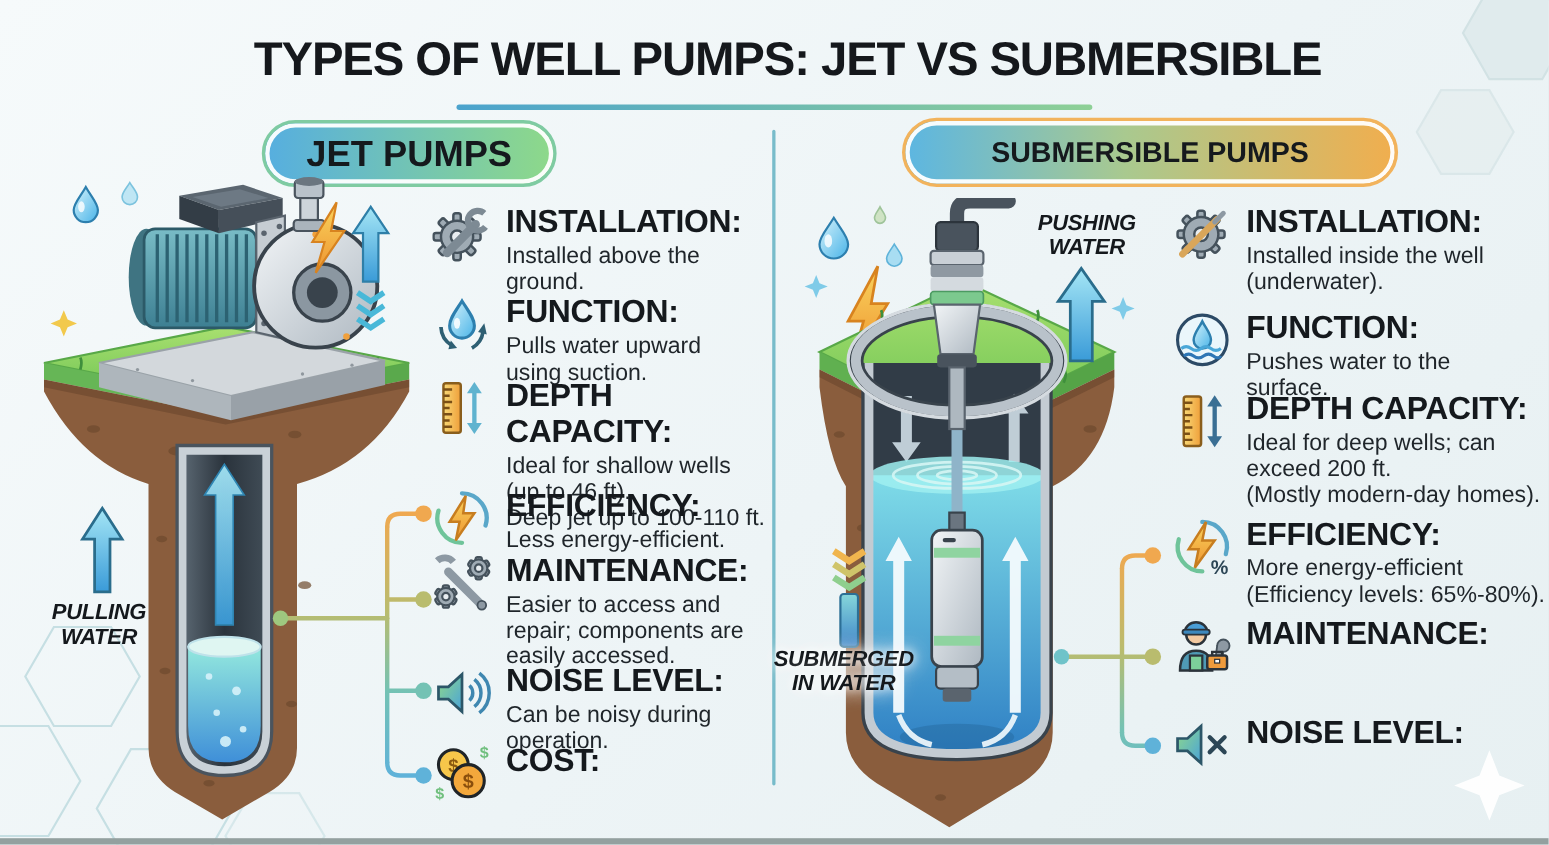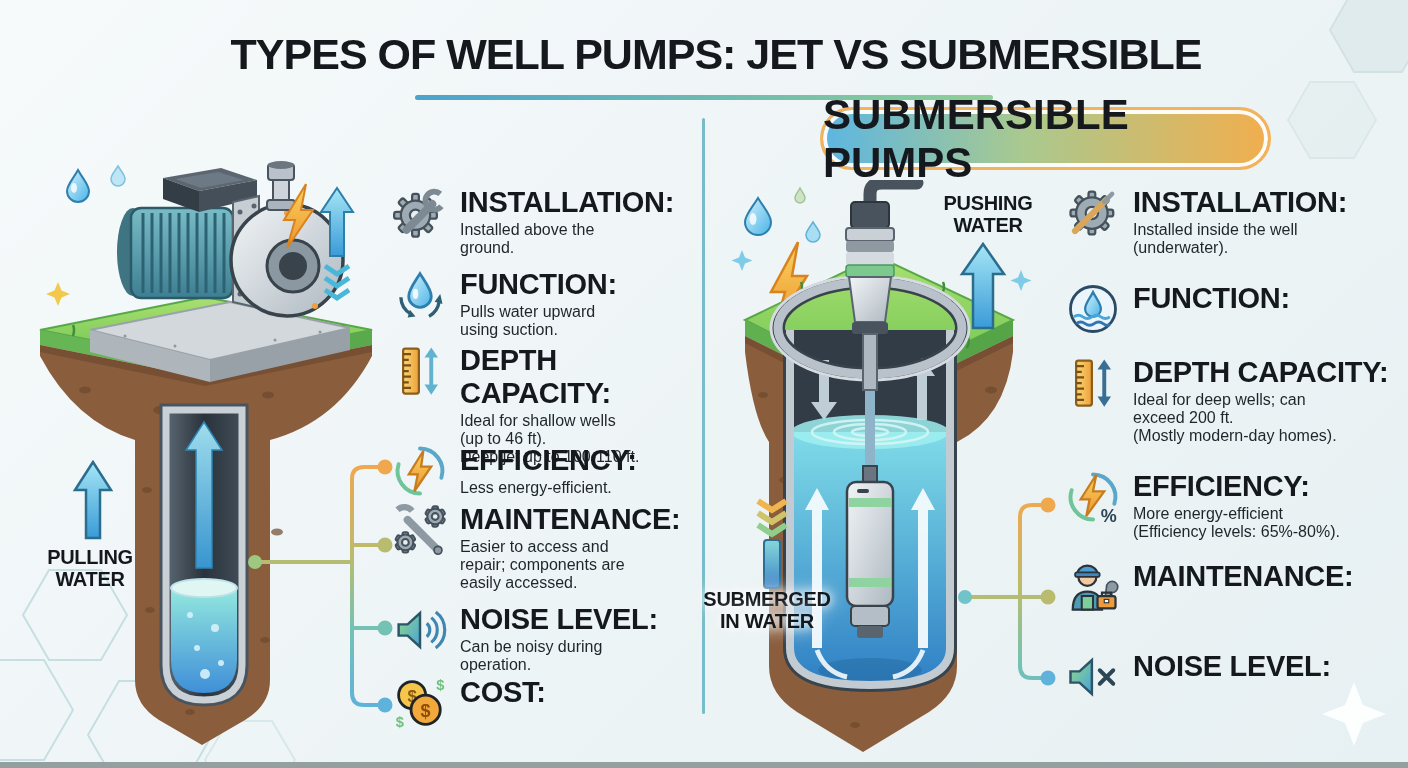--- a/index.html
+++ b/index.html
@@ -10,31 +10,31 @@
     font-size:43px;font-weight:800;letter-spacing:-1px;color:#15181c;}
   .title-underline{position:absolute;left:50%;top:95px;transform:translateX(-50%);
     width:578px;height:5px;border-radius:3px;background:linear-gradient(90deg,#4ba3cd,#8ed096);}
   .divider-v{position:absolute;left:702px;top:118px;width:3px;height:596px;border-radius:2px;
     background:#63b2c2;opacity:.85;}
   .pill{position:absolute;display:flex;align-items:center;justify-content:center;
     border-radius:45px;font-weight:800;color:#15191d;
     box-shadow:inset 0 0 0 4px rgba(255,255,255,.95);}
   .pill-jet{left:238px;top:109px;width:262px;height:55px;font-size:33px;
     border:3px solid #7fcba2;background:linear-gradient(90deg,#56aee0,#8ed989);}
-  .pill-sub{left:820px;top:107px;width:445px;height:57px;font-size:42px;
+  .pill-sub{left:820px;top:107px;width:445px;height:57px;font-size:26px;
     border:3px solid #f2b35c;background:linear-gradient(90deg,#5cb6e2 0%,#a9c98f 45%,#f1ae4e 100%);}
   .feature{position:absolute;display:flex;gap:13px;align-items:flex-start;}
   .feature .ficon{width:54px;flex:0 0 54px;}
   .feature h3{margin:0;font-size:29px;font-weight:800;letter-spacing:-.3px;color:#15191d;}
-  .feature p{margin:2px 0 0;font-size:16px;line-height:1.13;white-space:pre-line;
+  .feature p{margin:2px 0 0;font-size:21px;line-height:1.13;white-space:pre-line;
     font-weight:500;color:#1f252a;}
   .f-jet{width:310px;}
   .f-sub{width:342px;}
   .flow-label{position:absolute;font-weight:800;font-size:20px;line-height:1.08;
-    text-align:center;white-space:pre-line;color:#14181c;letter-spacing:-.3px;}
+    text-align:center;white-space:pre-line;color:#14181c;letter-spacing:-.3px;font-style:italic;}
   .glow{text-shadow:0 0 8px #fff,0 0 16px #fff,0 0 22px rgba(255,255,255,.9);}
   .abs{position:absolute;}
   .bottom-strip{position:absolute;left:0;right:0;bottom:0;height:6px;background:#93a09f;}
 </style>
 </head>
 <body>
 
 <svg width="0" height="0" style="position:absolute" aria-hidden="true">
 <defs>
   <linearGradient id="g-drop" x1="0" y1="0" x2="1" y2="1">
@@ -110,20 +110,23 @@
     <polygon points="118,120 96,158 52,158 30,120 52,82 96,82" fill="#e6eff0" stroke="#d7e5e7" stroke-width="2" opacity=".8"></polygon>
   </svg>
   <svg class="abs" style="left:1318px;top:678px" width="72" height="72">
     <path d="M36 4 L45 27 L68 36 L45 45 L36 68 L27 45 L4 36 L27 27 Z" fill="#ffffff" opacity=".92"></path>
   </svg>
 
   <h1 class="page-title">TYPES OF WELL PUMPS: JET VS SUBMERSIBLE</h1>
   <div class="title-underline"></div>
   <div class="divider-v"></div>
 
+  <div class="pill pill-jet">
+    <span>JET PUMPS</span>
+  </div>
 
   <svg class="abs" style="left:25px;top:160px" width="365" height="600" viewBox="0 0 365 600">
 
     <g>
       <path d="M53 10 C58 19 64 25 64 31 a11 11 0 1 1 -22 0 C42 25 48 19 53 10 Z" fill="url(#g-drop)" stroke="#2d7fae" stroke-width="2"></path>
       <ellipse cx="49" cy="28" rx="3" ry="5" fill="#ffffff" opacity=".8"></ellipse>
       <path d="M93 6 C96 11 100 15 100 19 a7 7 0 1 1 -14 0 C86 15 90 11 93 6 Z" fill="#bfe6f4" stroke="#7cc3de" stroke-width="1.5"></path>
     </g>
     <path d="M33 122 l3.5 8.5 8.5 3.5 -8.5 3.5 -3.5 8.5 -3.5 -8.5 -8.5 -3.5 8.5 -3.5 z" fill="#f2c94c"></path>
 
@@ -503,20 +506,22 @@
 
   <div class="feature f-sub" style="left:1066px;top:282px">
     <svg class="ficon" viewBox="0 0 48 48">
       <circle cx="24" cy="24" r="20" fill="#eaf6fb" stroke="#2c4a66" stroke-width="2.5"></circle>
       <path d="M24 9 C27 15 31 19 31 24 a7 7 0 1 1 -14 0 C17 19 21 15 24 9 Z" fill="url(#g-drop)" stroke="#2d7fae" stroke-width="2"></path>
       <path d="M7 31 q4 -3 8 0 t8 0 t8 0 t8 0" fill="none" stroke="#49a7d8" stroke-width="2.5"></path>
       <path d="M9 37 q4 -3 8 0 t8 0 t8 0 t6 0" fill="none" stroke="#2e76b5" stroke-width="2.5"></path>
     </svg>
     <div>
       <h3>FUNCTION:</h3>
+      <p>Pushes water to the
+surface.</p>
     </div>
   </div>
 
   <div class="feature f-sub" style="left:1066px;top:356px">
     <svg class="ficon" viewBox="0 0 48 48">
       <rect x="9" y="4" width="14" height="40" rx="2" fill="url(#g-ruler)" stroke="#8a5e1c" stroke-width="2"></rect>
       <path d="M9 9 h7 M9 14 h5 M9 19 h7 M9 24 h5 M9 29 h7 M9 34 h5 M9 39 h7" stroke="#7a4f16" stroke-width="2"></path>
       <path d="M34 10 V38" stroke="#3a6f94" stroke-width="3.5"></path>
       <polygon points="34,3 28,12 40,12" fill="#3a6f94"></polygon>
       <polygon points="34,45 28,36 40,36" fill="#3a6f94"></polygon>

